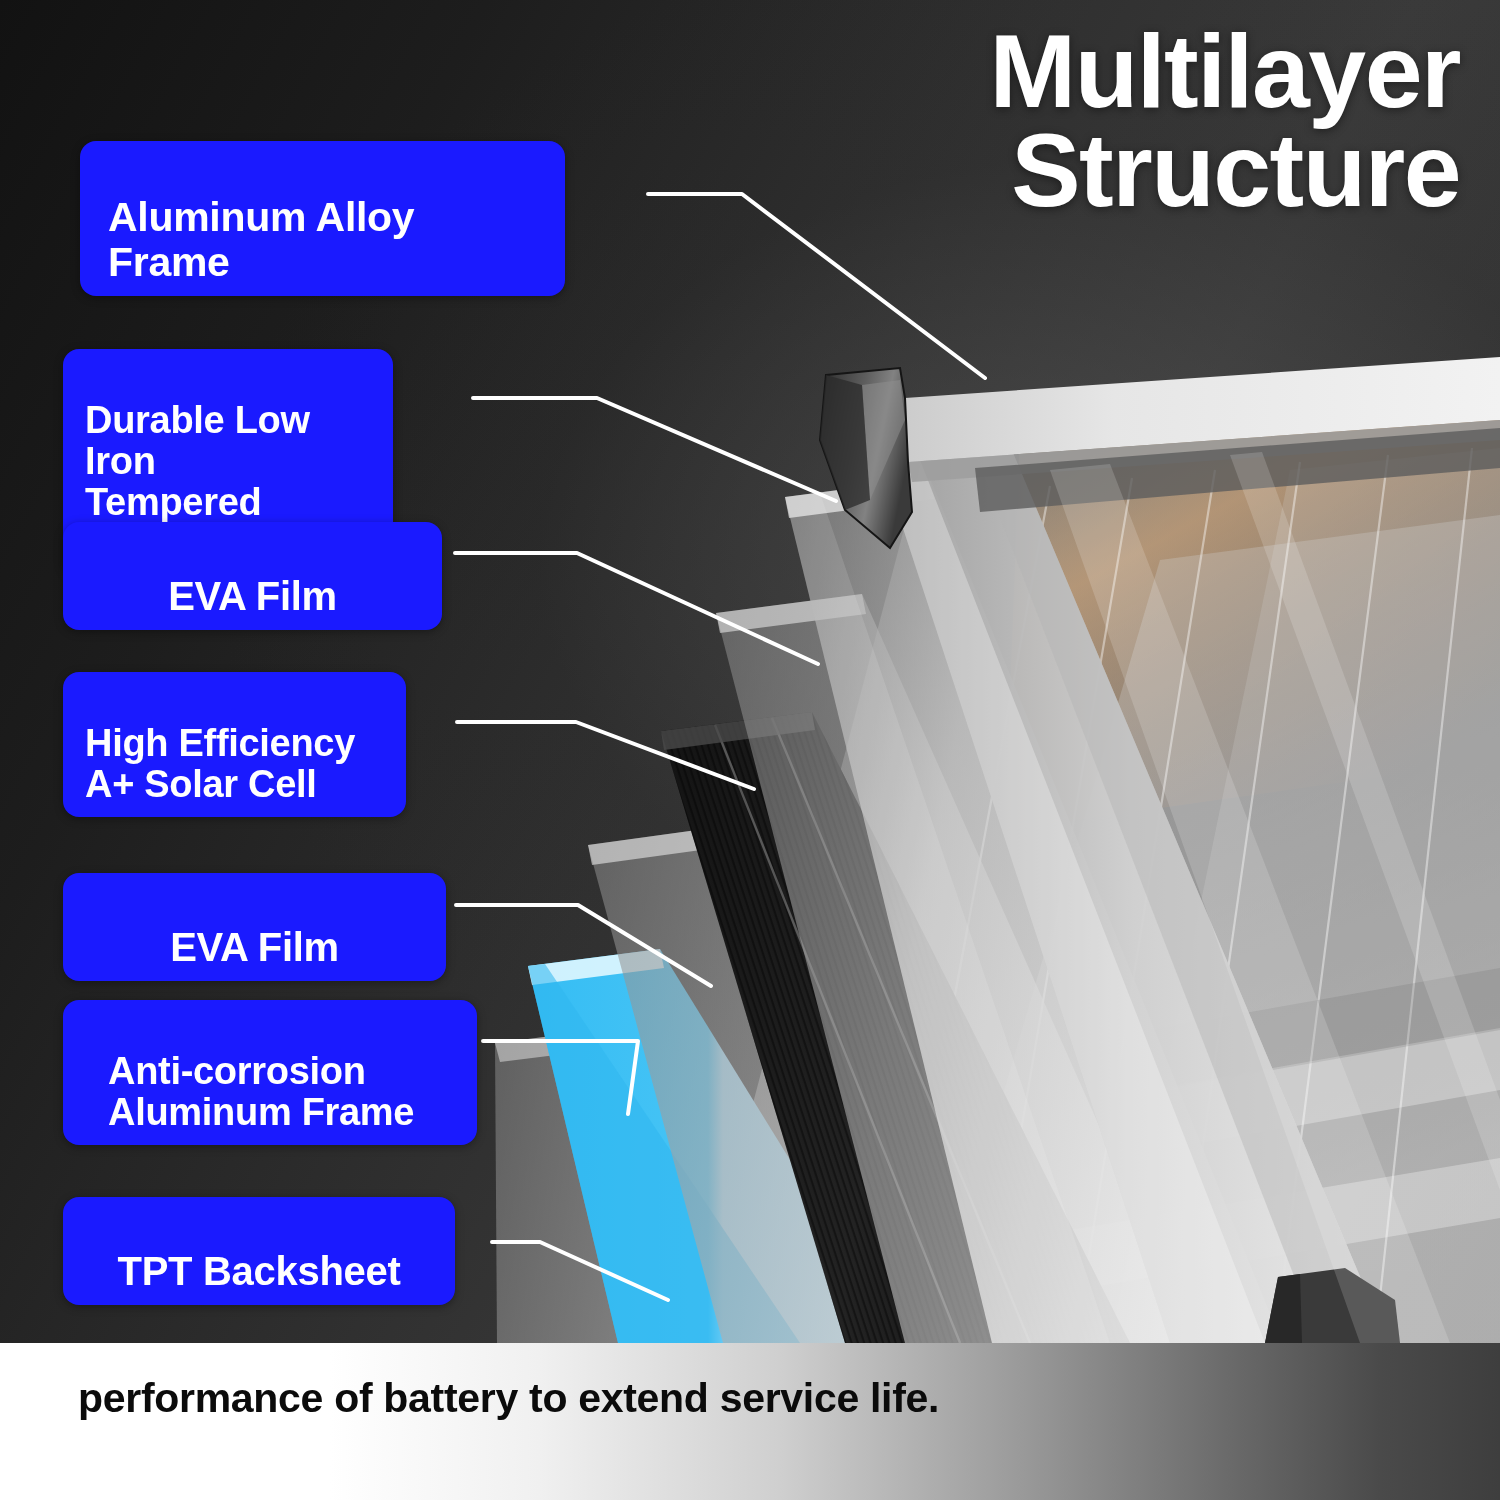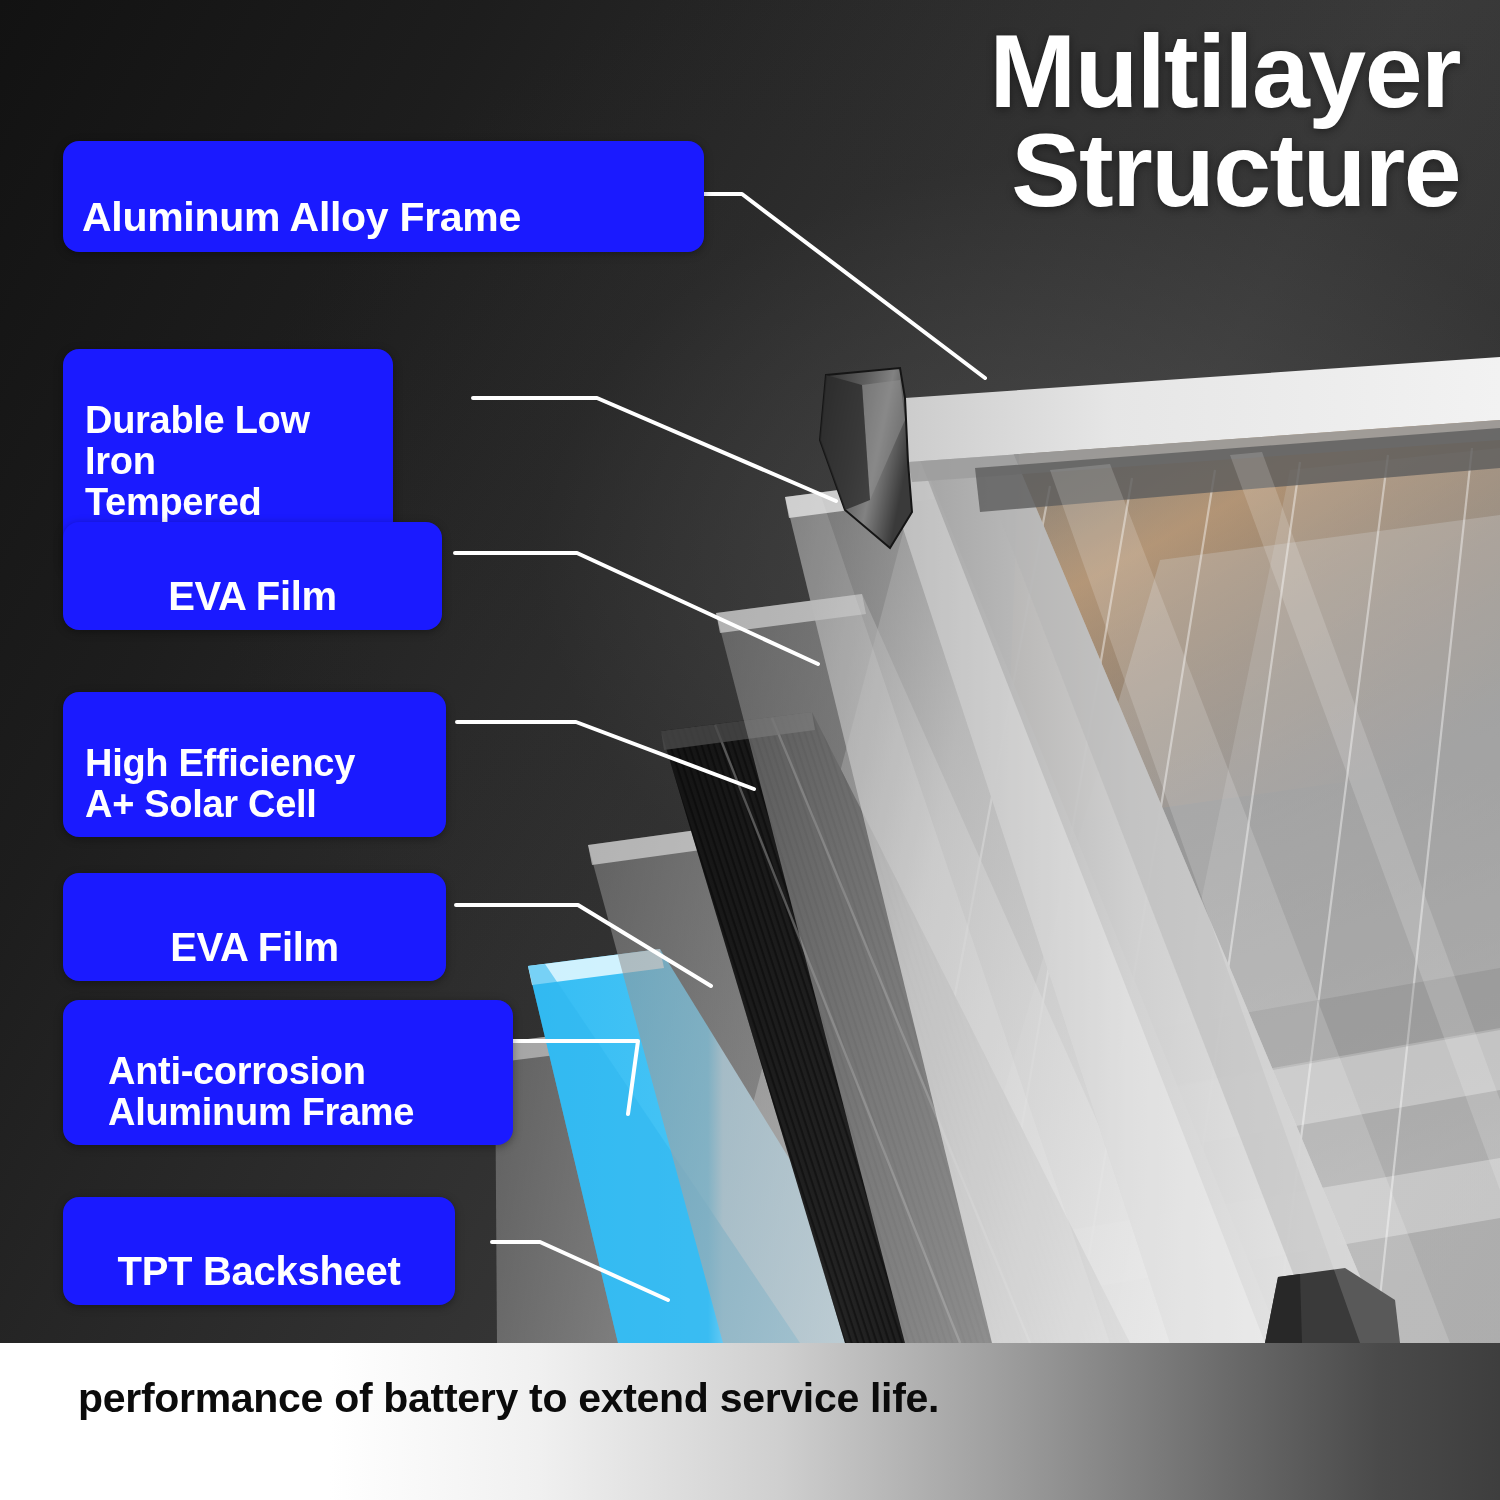--- a/index.html
+++ b/index.html
@@ -54,26 +54,26 @@
     color:#ffffff;
     font-weight:800;
     border-radius:16px;
     padding:10px 22px 12px 22px;
     line-height:1.08;
     letter-spacing:-0.3px;
     z-index:25;
     white-space:pre-line;
     box-shadow:0 2px 8px rgba(0,0,0,0.35);
   }
-  .label.l-1 { left:63px;  top:141px; width:641px; font-size:41px; text-align:left; padding-left:19px;}
+  .label.l-1 { left:80px;  top:141px; width:485px; font-size:41px; text-align:left; padding-left:28px;}
   .label.l-2 { left:63px;  top:349px; width:330px; font-size:38px; }
   .label.l-3 { left:63px;  top:522px; width:379px; font-size:40px; text-align:center; }
-  .label.l-4 { left:63px;  top:692px; width:383px; font-size:38px; }
+  .label.l-4 { left:63px;  top:672px; width:343px; font-size:38px; }
   .label.l-5 { left:63px;  top:873px; width:383px; font-size:40px; text-align:center; }
-  .label.l-6 { left:63px;  top:1000px; width:450px; font-size:38px;padding-left:45px; }
+  .label.l-6 { left:63px;  top:1000px; width:414px; font-size:38px;padding-left:45px; }
   .label.l-7 { left:63px;  top:1197px; width:392px; font-size:40px; text-align:center; }
 
   
   #caption-band {
     position:absolute; left:0; top:1343px; width:1500px; height:157px;
     background:linear-gradient(90deg,#ffffff 0%, #ffffff 22%, #f0f0f0 36%, #cfcfcf 52%, #9a9a9a 68%, #6a6a6a 82%, #4a4a4a 92%, #3e3e3e 100%);
   }
   #caption {
     position:absolute; left:78px; top:1374px; width:1330px;
     color:#0b0b0b;

